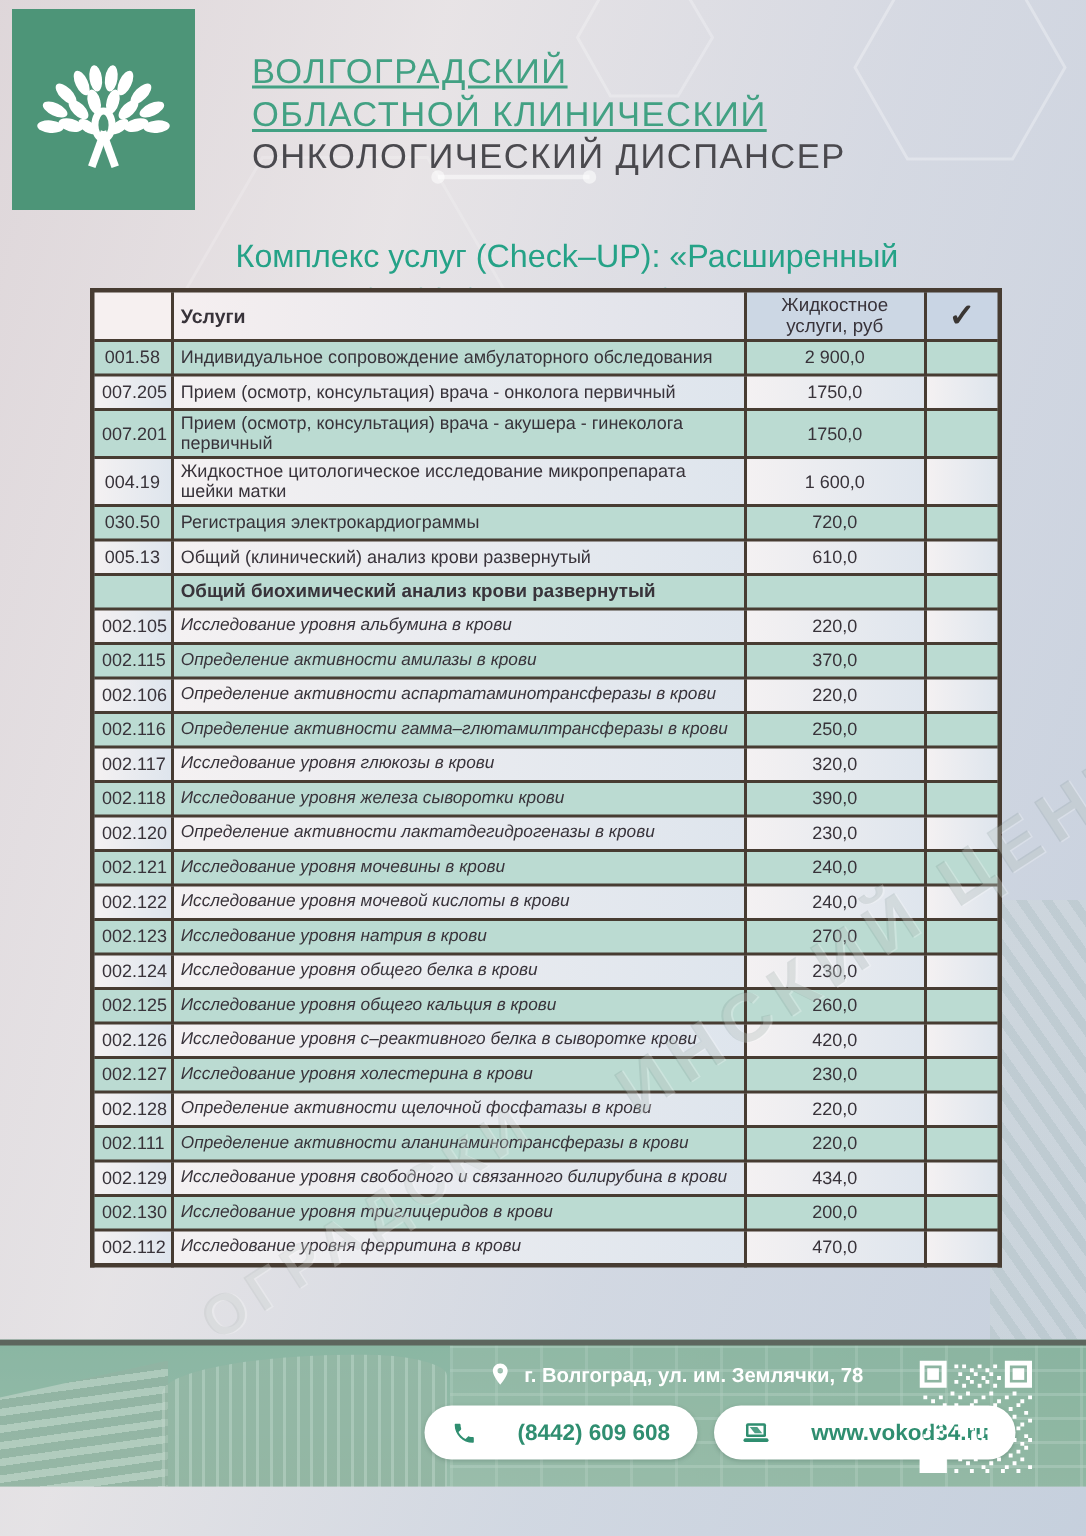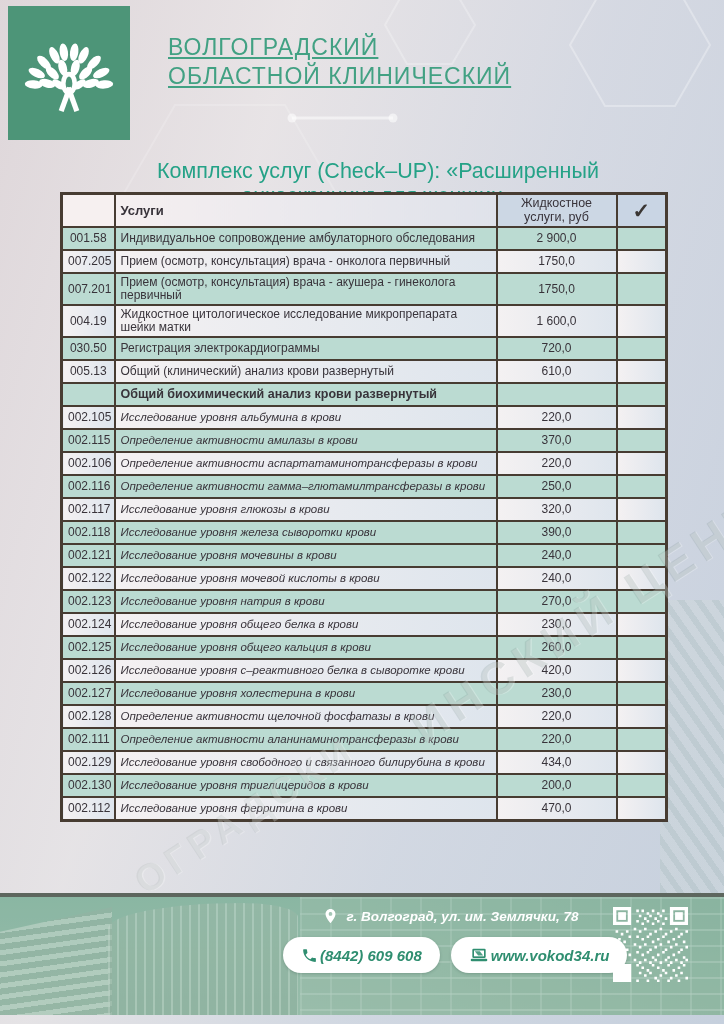--- a/index.html
+++ b/index.html
@@ -39,41 +39,41 @@
   td.service{line-height:13px;padding-left:8px;}
   td.price{text-align:center;line-height:13px;}
   tr.bio td.service{font-style:italic;font-size:11.5px;}
   tr.section td{font-weight:bold;font-size:12.5px;background:#bbdbd2;}
   
   .wm{position:absolute;z-index:4;pointer-events:none;font-weight:bold;color:rgba(96,117,110,.16);
     text-shadow:1px 1px 0 rgba(255,255,255,.25);white-space:nowrap;transform-origin:left bottom;}
   .wm1{left:430px;top:700px;font-size:46px;letter-spacing:7px;transform:rotate(-33deg);}
   .wm2{left:150px;top:860px;font-size:38px;letter-spacing:6px;transform:rotate(-33deg);color:rgba(96,117,110,.10);}
   
-  .footer{position:absolute;left:0;top:893px;width:724px;height:122px;z-index:6;overflow:hidden;
-    background:linear-gradient(180deg,#8fb9a9,#a4c3b4);font-style:italic;}
+  .footer{position:absolute;left:0;top:893px;width:724px;height:98px;z-index:6;overflow:hidden;
+    background:linear-gradient(180deg,#8fb9a9,#a4c3b4);}
   .footer .roof{position:absolute;left:0;top:0;width:724px;height:4px;background:#4a4540;opacity:.7;}
   .bldg1{position:absolute;left:-8px;top:14px;width:120px;height:120px;opacity:.55;
     background:repeating-linear-gradient(172deg,#e9ece8 0 5px,#9fb3a8 5px 11px);
     clip-path:polygon(0 22%,100% 0,100% 100%,0 100%);}
   .bldg2{position:absolute;left:108px;top:10px;width:190px;height:125px;opacity:.5;
     border-top-left-radius:70% 26px;border-top-right-radius:30% 14px;
     background:
       repeating-linear-gradient(90deg,rgba(255,255,255,.55) 0 2px,rgba(134,163,148,.45) 2px 9px),
       linear-gradient(#c3d4c8,#93af9f);}
   .bldg3{position:absolute;left:300px;top:4px;width:424px;height:130px;opacity:.45;
     background:
       repeating-linear-gradient(0deg,rgba(255,255,255,.5) 0 2px,rgba(0,0,0,0) 2px 16px),
       repeating-linear-gradient(90deg,rgba(255,255,255,.4) 0 2px,rgba(0,0,0,0) 2px 30px),
       linear-gradient(90deg,#a9c4b4,#8fb3a0);}
   .tint{position:absolute;inset:0;background:rgba(126,175,150,.30);}
   .addr-row{position:absolute;left:285px;top:12px;width:330px;display:flex;align-items:center;justify-content:center;gap:8px;
     color:#ffffff;font-size:13.5px;font-weight:bold;}
   .pills{position:absolute;left:283px;top:44px;display:flex;gap:11px;}
-  .pill{height:36px;border-radius:18px;background:#ffffff;display:flex;align-items:center;gap:2px;
+  .pill{height:36px;border-radius:18px;background:#ffffff;display:flex;align-items:center;gap:27px;
     padding:0 18px;color:#2f8e70;font-size:15px;font-weight:bold;box-shadow:0 1px 3px rgba(40,70,58,.25);}
   .qr{position:absolute;right:36px;top:14px;width:75px;height:75px;}
   .icon{display:inline-flex;align-items:center;justify-content:center;}
 </style>
 </head>
 <body>
 
 <div class="page">
 
   <svg class="deco" width="724" height="1024">
@@ -110,20 +110,21 @@
       </g>
       <ellipse cx="50" cy="60" rx="5.5" ry="9" fill="none" stroke="#ffffff" stroke-width="4.5"></ellipse>
       <rect x="47.5" y="64" width="5" height="24" fill="#ffffff" transform="rotate(-20 50 66)"></rect>
       <rect x="47.5" y="64" width="5" height="24" fill="#ffffff" transform="rotate(20 50 66)"></rect>
     </svg>
   </div>
 
   <div class="org">
     <div class="teal">ВОЛГОГРАДСКИЙ</div>
     <div class="teal">ОБЛАСТНОЙ КЛИНИЧЕСКИЙ</div>
+    <div class="dark">ОНКОЛОГИЧЕСКИЙ ДИСПАНСЕР</div>
   </div>
 
   <h1 class="doc-title"><span>Комплекс услуг (Check–UP): «Расширенный</span><br><span>онкоскрининг для женщин»</span></h1>
 
   <table class="price">
     <colgroup>
         <col class="c-code">
         <col class="c-serv">
         <col class="c-price">
         <col class="c-check">
@@ -206,20 +207,26 @@
         <tr class="light bio">
           <td class="code">002.117</td>
           <td class="service">Исследование уровня глюкозы в крови</td>
           <td class="price">320,0</td>
           <td class="check"></td>
         </tr>
         <tr class="teal bio">
           <td class="code">002.118</td>
           <td class="service">Исследование уровня железа сыворотки крови</td>
           <td class="price">390,0</td>
+          <td class="check"></td>
+        </tr>
+        <tr class="light bio">
+          <td class="code">002.120</td>
+          <td class="service">Определение активности лактатдегидрогеназы в крови</td>
+          <td class="price">230,0</td>
           <td class="check"></td>
         </tr>
         <tr class="teal bio">
           <td class="code">002.121</td>
           <td class="service">Исследование уровня мочевины в крови</td>
           <td class="price">240,0</td>
           <td class="check"></td>
         </tr>
         <tr class="light bio">
           <td class="code">002.122</td>

